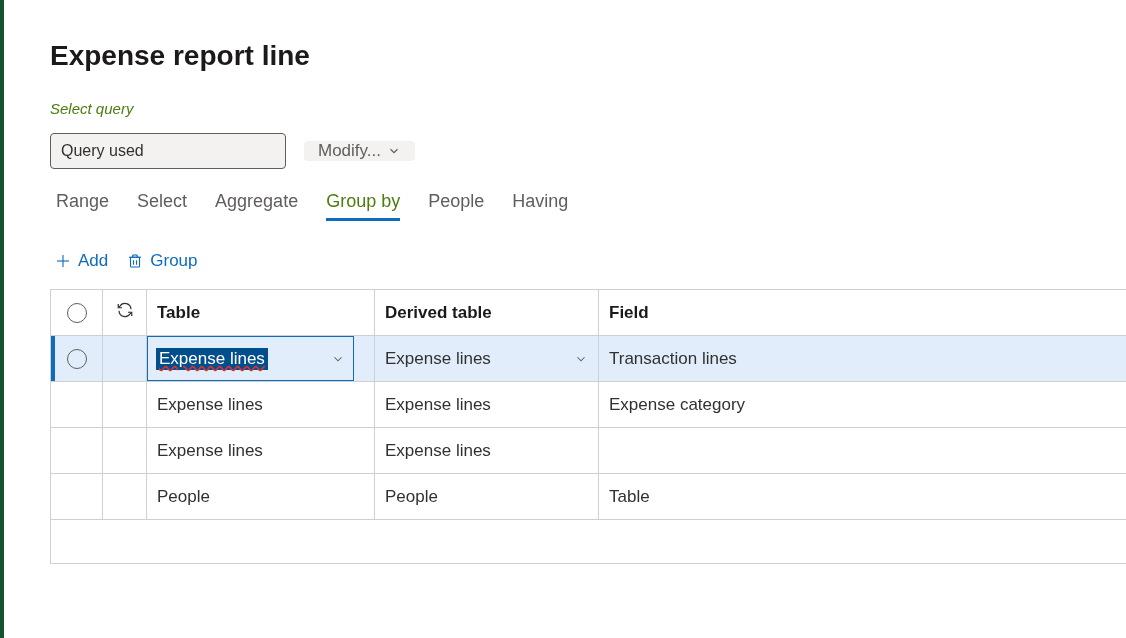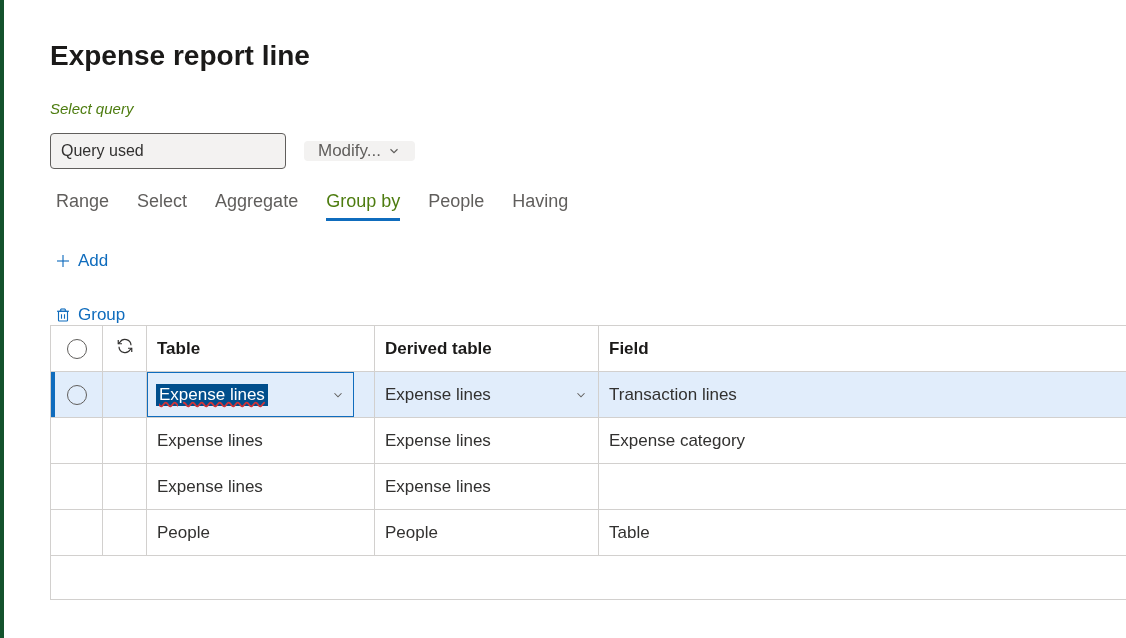--- a/index.html
+++ b/index.html
@@ -73,23 +73,23 @@
     padding-bottom: 6px;
     cursor: pointer;
   }
   .tab.active {
     color: #4d7c0f;
     border-bottom: 3px solid #0f6cbd;
     font-weight: 400;
   }
   .toolbar {
     display: flex;
-    gap: 34px;
+    gap: 18px;
+    margin-bottom: 18px;
     padding-left: 4px;
-    flex-direction: column;
   }
   .tool-btn {
     display: flex;
     align-items: center;
     gap: 6px;
     color: #0f6cbd;
     font-size: 17px;
     cursor: pointer;
     background: none;
     border: none;

